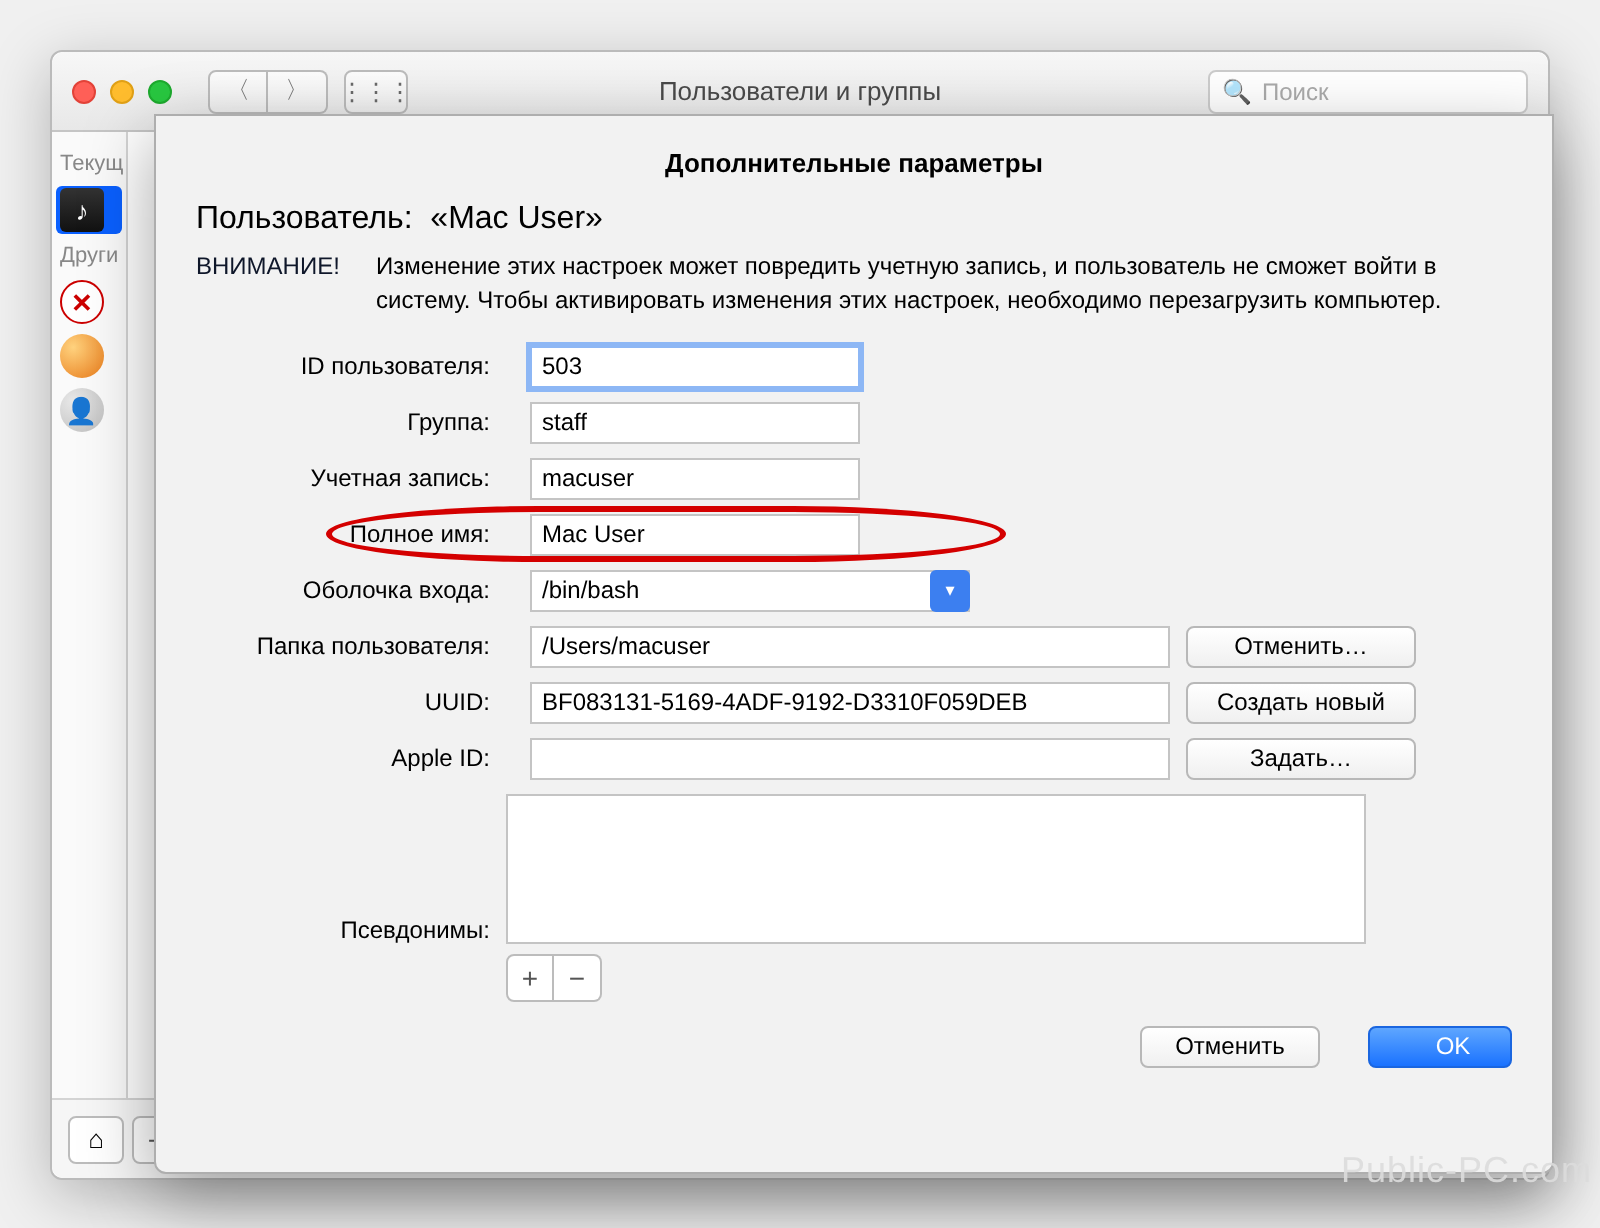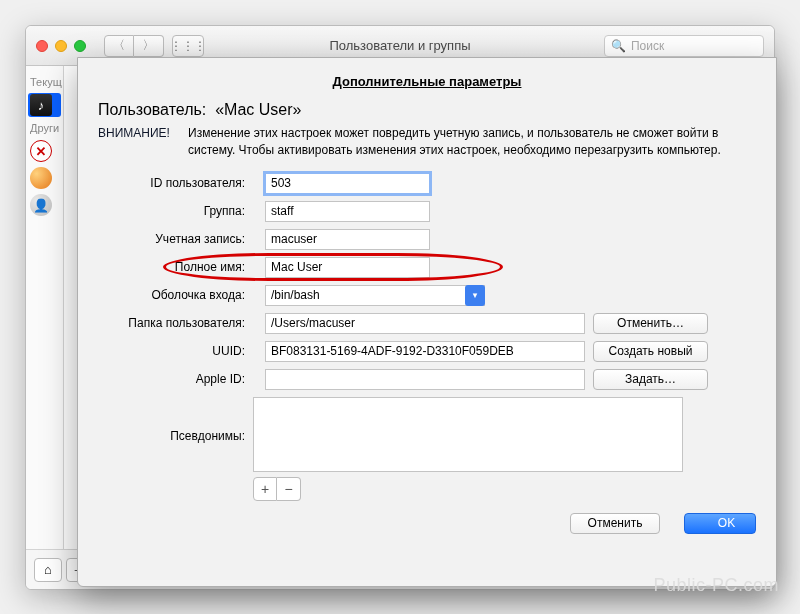--- a/index.html
+++ b/index.html
@@ -34,49 +34,49 @@
     .bottombar { height: 40px; border-top: 1px solid #d4d4d4; background: #f6f6f6; display: flex; align-items: center; padding: 0 8px; position: absolute; bottom: 0; left: 0; right: 0; border-radius: 0 0 6px 6px; }
     .home-btn { width: 28px; height: 24px; border:1px solid #bcbcbc; border-radius: 4px; background: #fff; display:flex; align-items:center; justify-content:center; font-size: 13px; margin-right: 4px; }
     .pm-group { display: flex; }
     .pm-btn { width: 24px; height: 24px; border:1px solid #bcbcbc; background: #fff; display:flex; align-items:center; justify-content:center; font-size:14px; color:#555; }
     .pm-btn:first-child { border-radius: 4px 0 0 4px; }
     .pm-btn:last-child { border-radius: 0 4px 4px 0; border-left:none; }
     .lock { margin-left: auto; font-size: 20px; }
     .help-btn { margin-left: 10px; width: 22px; height: 22px; border-radius: 50%; border:1px solid #bbb; background: linear-gradient(#fff,#eee); display:flex; align-items:center; justify-content:center; font-size:13px; color:#555; }
     
     .modal { position: absolute; left: 77px; top: 57px; width: 700px; height: 530px; background: #f2f2f2; border: 1px solid #aeaeae; border-radius: 0 0 6px 6px; box-shadow: 0 12px 35px rgba(0,0,0,0.35); padding: 16px 20px 14px; }
-    .modal h2 { text-align: center; font-size: 13px; font-weight: bold; margin-bottom: 12px; text-decoration: underline; }
+    .modal h2 { text-align: center; font-size: 13px; font-weight: bold; margin-bottom: 12px; }
     .user-line { font-size: 16px; margin-bottom: 6px; }
     .warn-row { display: flex; font-size: 12px; margin-bottom: 14px; line-height: 1.4; }
     .warn-label { color: #0f172a; font-weight: normal; width: 90px; flex-shrink: 0; }
     .warn-text { flex: 1; }
     
     .form-row { display: flex; align-items: center; margin-bottom: 7px; font-size: 12px; }
     .form-label { width: 155px; text-align: right; padding-right: 8px; }
     .form-input { border: 1px solid #c4c4c4; background: #fff; height: 21px; padding: 0 5px; font-size: 12px; margin-left: 12px; }
     .w-short { width: 165px; }
     .w-sel { width: 220px; }
     .w-med { width: 320px; }
     .focused { outline: 3px solid #8db7f5; outline-offset: -1px; }
     .sel-wrap { position: relative; }
     .sel-btn { position: absolute; right: 0; top: 0; width: 20px; height: 21px; background: #3c7ff0; border-radius: 3px; display:flex; align-items:center; justify-content:center; color:#fff; font-size:9px; }
     .side-action { margin-left: 8px; width: 115px; }
     .textarea { border: 1px solid #c4c4c4; background: #fff; width: 430px; height: 75px; }
-    .form-row.top { align-items: center; }
+    .form-row.top { align-items: flex-end; }
     .form-label.top { padding-top: 3px; }
     
     .highlight-oval { position: absolute; border: 3px solid #d40000; border-radius: 50% / 80%; width: 340px; height: 28px; pointer-events: none; }
     
     .btn { height: 21px; border: 1px solid #b8b8b8; border-radius: 4px; background: linear-gradient(#ffffff,#f0f0f0); font-size: 12px; padding: 0 12px; display:inline-flex; align-items:center; justify-content:center; cursor: default; }
     .btn.primary { background: linear-gradient(#5ea6ff,#1a72ff); border-color:#1a66e0; color:#fff; width:72px;padding-left:25px; }
     
     .modal-footer-pm { display:flex; }
     .modal-actions { display:flex; justify-content:flex-end; gap:24px; margin-top:12px; }
 
-    .watermark { position: absolute; right: 21px; bottom: 18px; font-size: 18px; color: rgba(220,220,220,0.9); font-weight: 300; pointer-events: none; letter-spacing: 0.5px; }
+    .watermark { position: absolute; right: 4px; bottom: 18px; font-size: 18px; color: rgba(220,220,220,0.9); font-weight: 300; pointer-events: none; letter-spacing: 0.5px; }
   </style>
 </head>
 <body>
 
 <div class="window">
   <div class="titlebar">
     <div class="traffic">
       <div class="tl red"></div>
       <div class="tl yel"></div>
       <div class="tl grn"></div>

